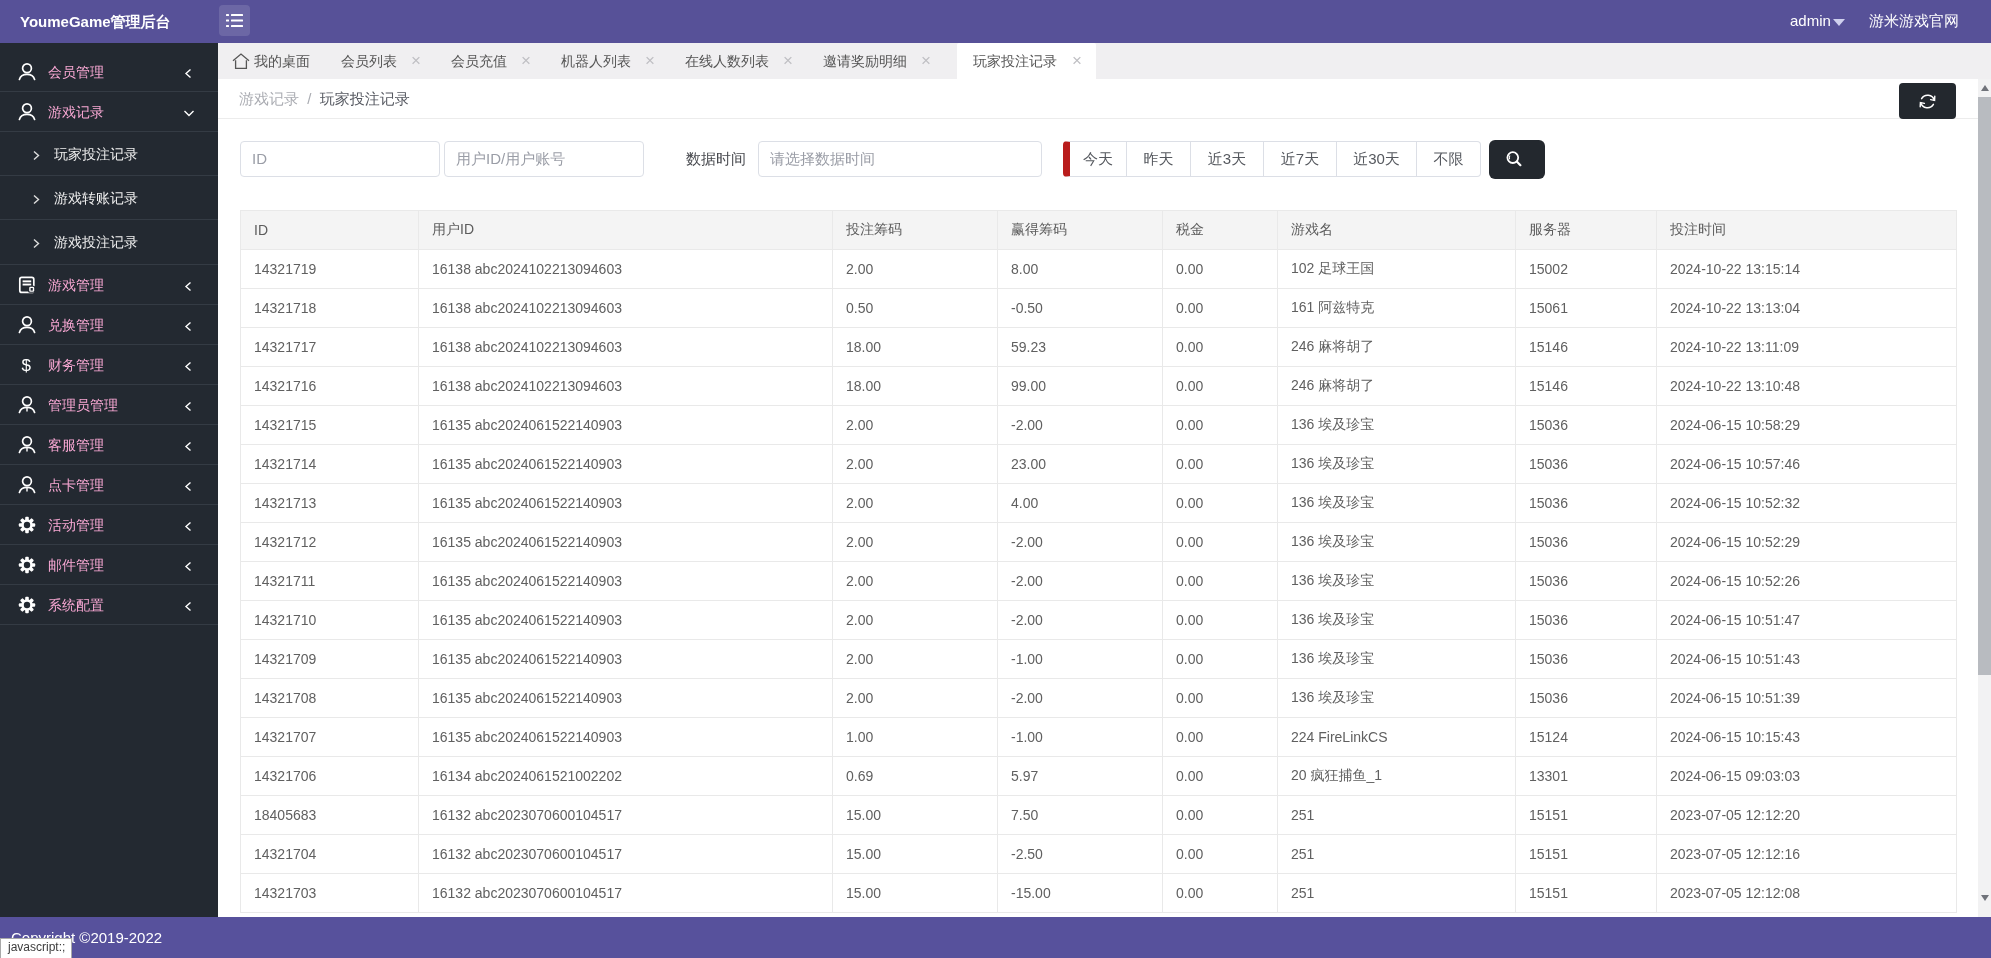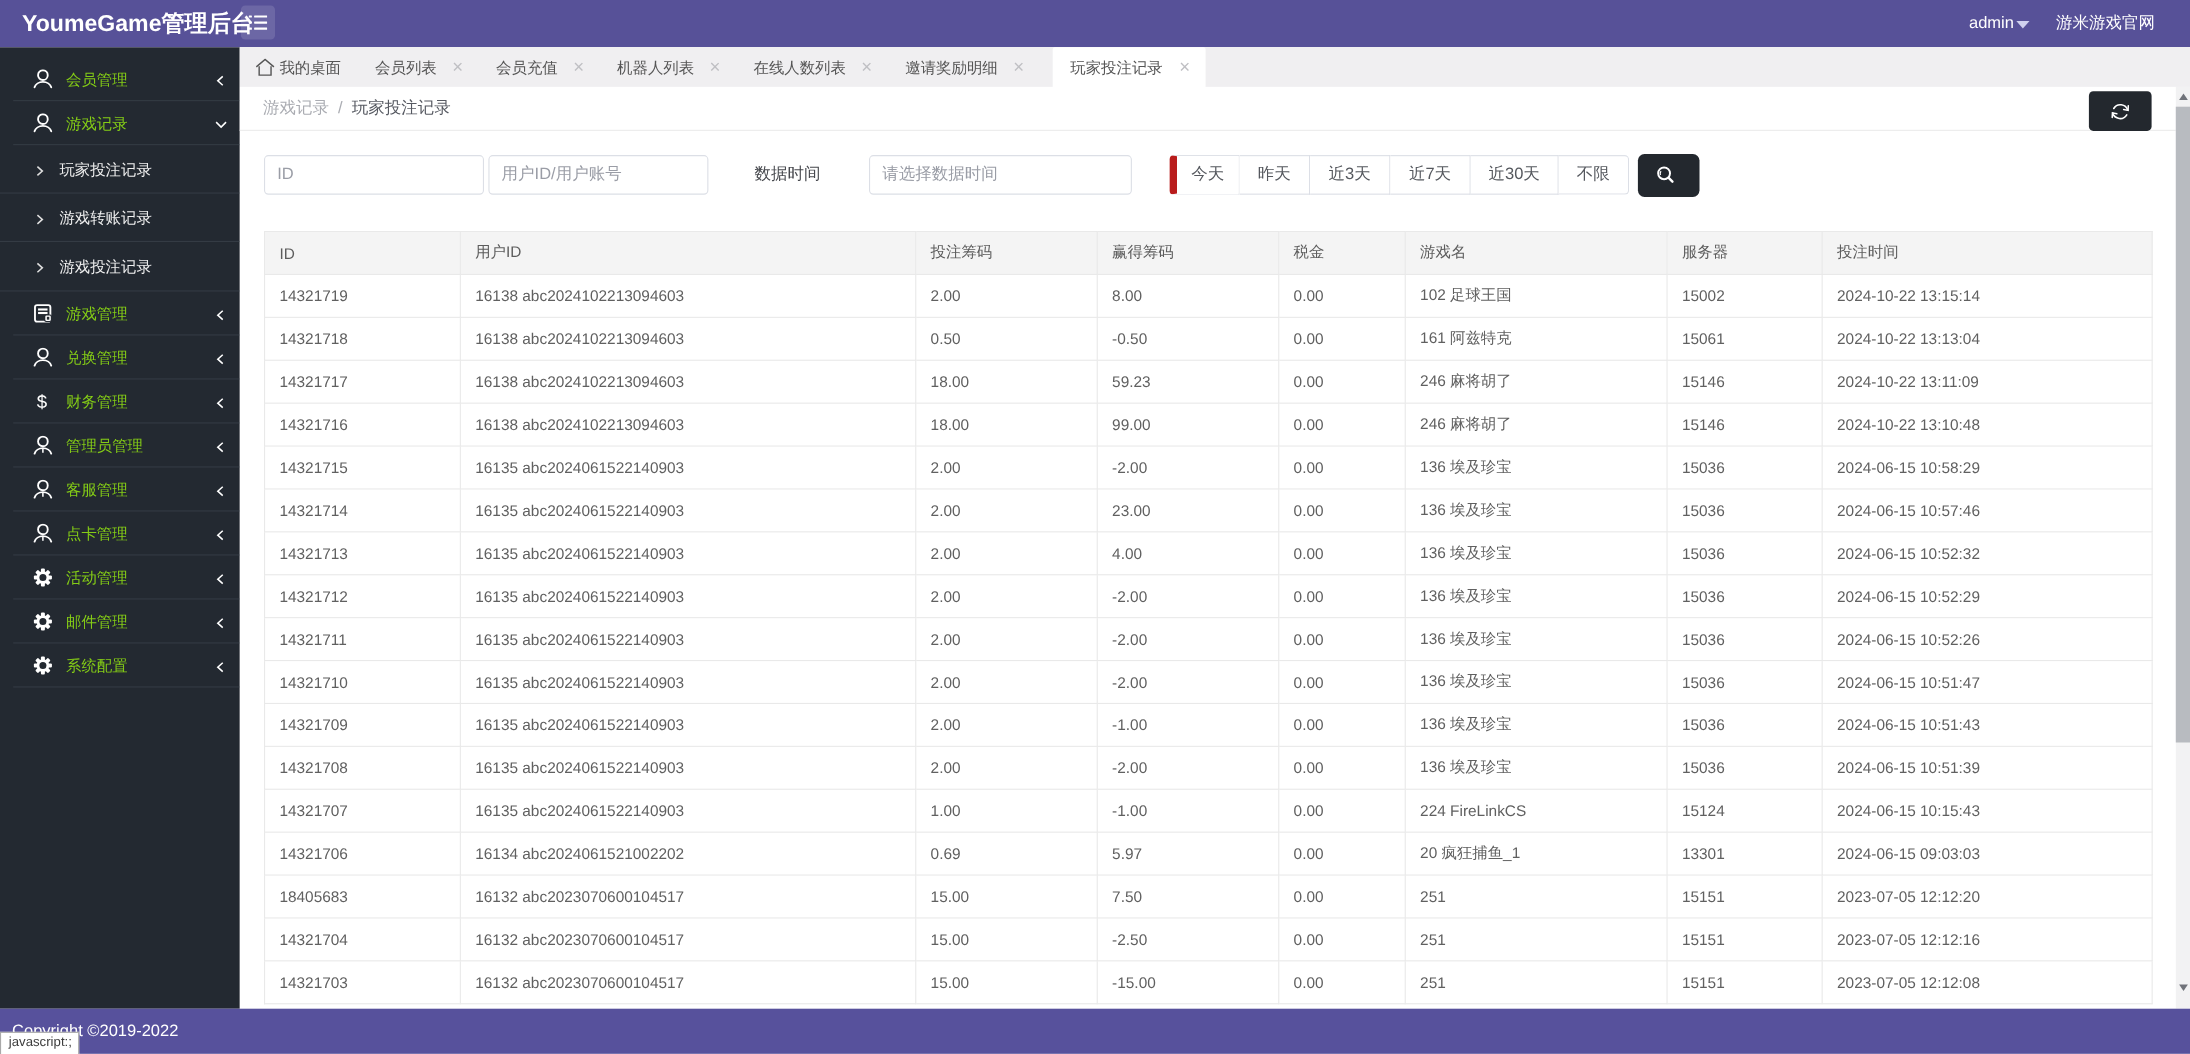--- a/index.html
+++ b/index.html
@@ -1,30 +1,30 @@
 <!DOCTYPE html>
 <html lang="zh"><head>
 <meta charset="utf-8">
 <title>YoumeGame管理后台</title>
 <style>
 * { margin:0; padding:0; box-sizing:border-box; }
 html,body { width:1991px; height:958px; overflow:hidden; font-family:"Liberation Sans",sans-serif; background:#fff; }
 
 #hdr { position:absolute; left:0; top:0; width:1991px; height:43px; background:#575198; }
-#logo { position:absolute; left:20px; top:0; line-height:43px; color:#fff; font-size:21px; font-weight:700; }
+#logo { position:absolute; left:20px; top:0; line-height:43px; color:#fff; font-size:15px; font-weight:700; }
 #burger { position:absolute; left:219px; top:5px; width:31px; height:31px; background:rgba(255,255,255,0.13); border-radius:4px; }
 #burger svg { position:absolute; left:7px; top:8px; }
 #admin { position:absolute; left:1790px; top:0; line-height:42px; color:#fff; font-size:15px; }
 #caret { position:absolute; left:1833px; top:19px; width:0; height:0; border-left:6px solid transparent; border-right:6px solid transparent; border-top:7px solid #cfd0ee; }
 #site { position:absolute; left:1869px; top:0; line-height:42px; color:#fff; font-size:15px; }
 
 #side { position:absolute; left:0; top:43px; width:218px; height:874px; background:#232931; }
 #side ul { list-style:none; }
 #menu { padding-top:9px; }
-#side li.top { position:relative; height:40px; border-bottom:1px solid #343b44; color:#84cc16; font-size:14px;margin-left:12px; }
+#side li.top { position:relative; height:40px; border-bottom:1px solid #343b44; color:#f9a8d4; font-size:14px; }
 #side li.top .txt { position:absolute; left:48px; top:0; line-height:40px; }
 #side li.top .ico { position:absolute; left:18px; top:11px; width:18px; height:18px; }
 #side li.top .chev { position:absolute; left:183px; top:14px; }
 #submenu { border-bottom:1px solid #343b44; }
 #submenu .sub { position:relative; height:44px; border-bottom:1px solid #343b44; color:#efefef; font-size:14px; }
 #submenu .sub:last-child { border-bottom:none; }
 #submenu .sub .txt { position:absolute; left:54px; top:0; line-height:44px; }
 #submenu .sub .arr { position:absolute; left:31px; top:16px; }
 
 #main { position:absolute; left:218px; top:43px; width:1773px; height:874px; background:#fff; }
@@ -283,21 +283,21 @@
     <svg width="21" height="21" viewBox="0 0 21 21" fill="none" stroke="#fff" stroke-width="1.5" stroke-linecap="round">
       <path d="M4.6 7.6 A 7 7 0 0 1 17.3 9.2"></path>
       <path d="M16.4 13.4 A 7 7 0 0 1 3.7 11.8"></path>
       <path d="M17.8 5.2 L17.6 9.4 L13.6 8.6" stroke-width="1.4"></path>
       <path d="M3.2 15.8 L3.4 11.6 L7.4 12.4" stroke-width="1.4"></path>
     </svg>
   </div>
   <div class="inp" style="left:22px; width:200px;">ID</div>
   <div class="inp" style="left:226px; width:200px;">用户ID/用户账号</div>
   <span id="lab">数据时间</span>
-  <div class="inp" style="left:540px; width:239px;margin-left:32px;">请选择数据时间</div>
+  <div class="inp" style="left:540px; width:284px;">请选择数据时间</div>
   <div id="btng">
     <span style="width:64px;">今天</span>
       <span style="width:64px;">昨天</span>
       <span style="width:73px;">近3天</span>
       <span style="width:73px;">近7天</span>
       <span style="width:80px;">近30天</span>
       <span style="width:64px;">不限</span>
   </div>
   <div id="searchbtn">
     <svg width="21" height="21" viewBox="0 0 21 21" fill="none" stroke="#fff" stroke-width="1.8">

